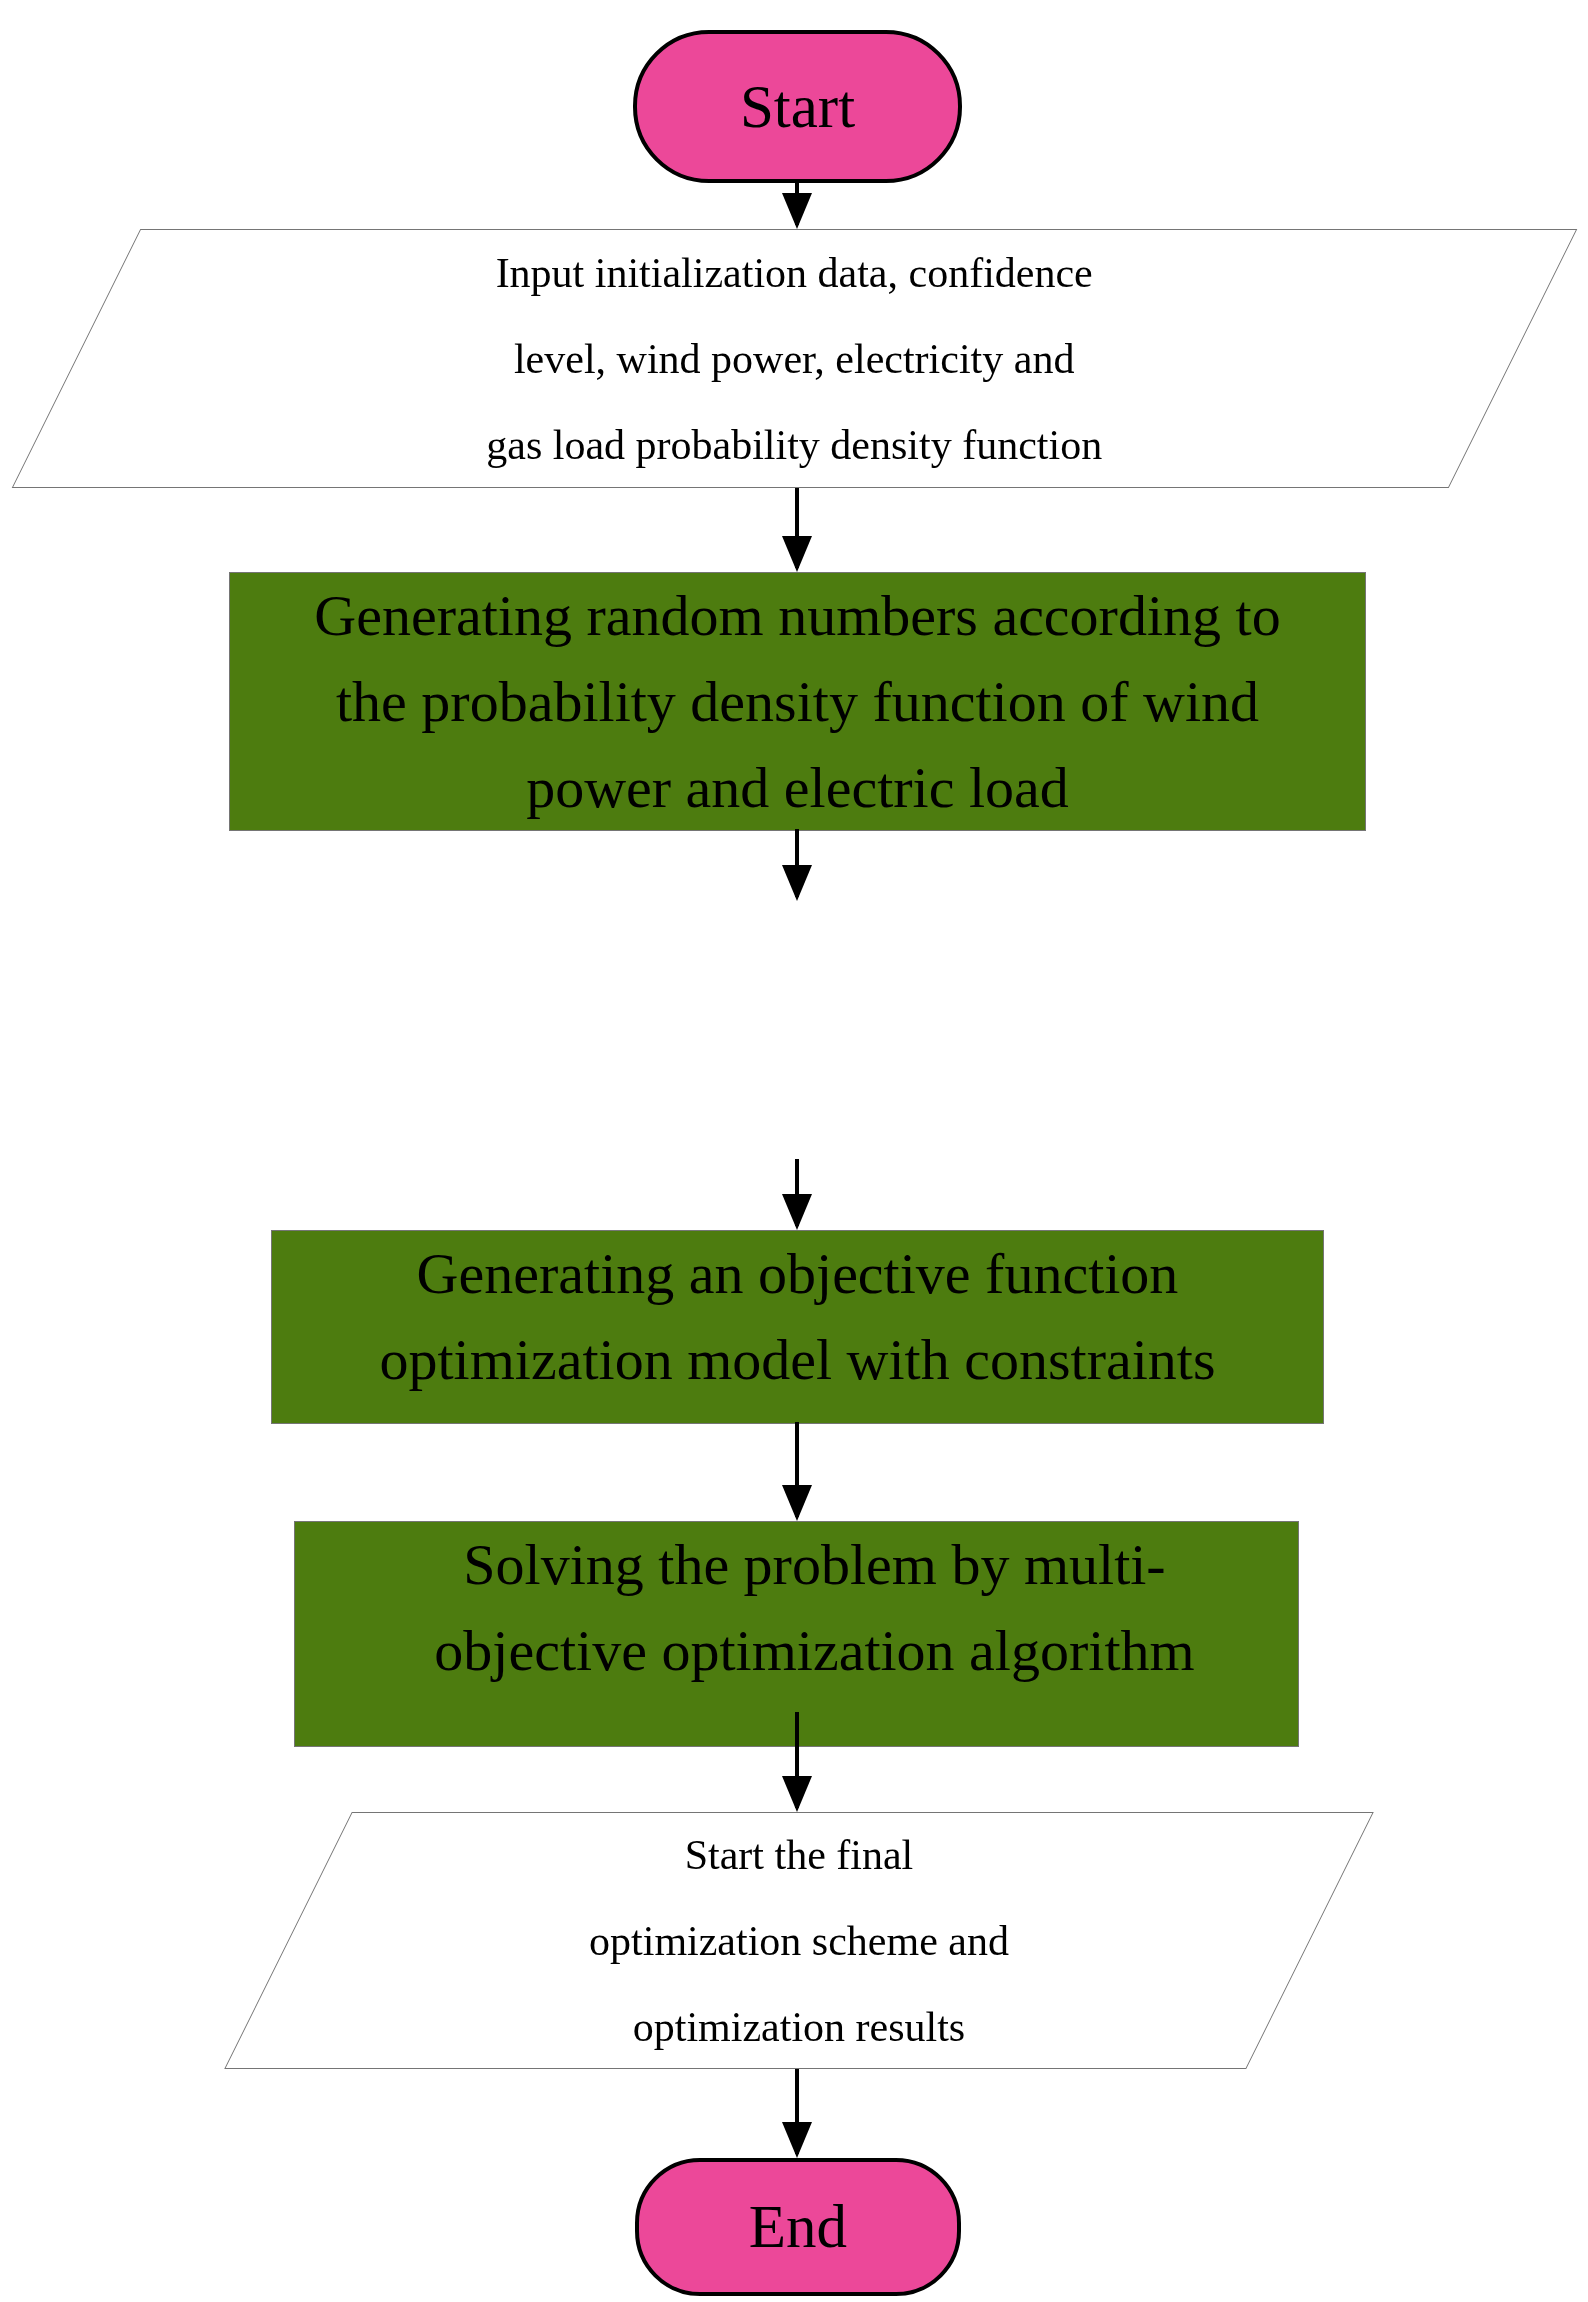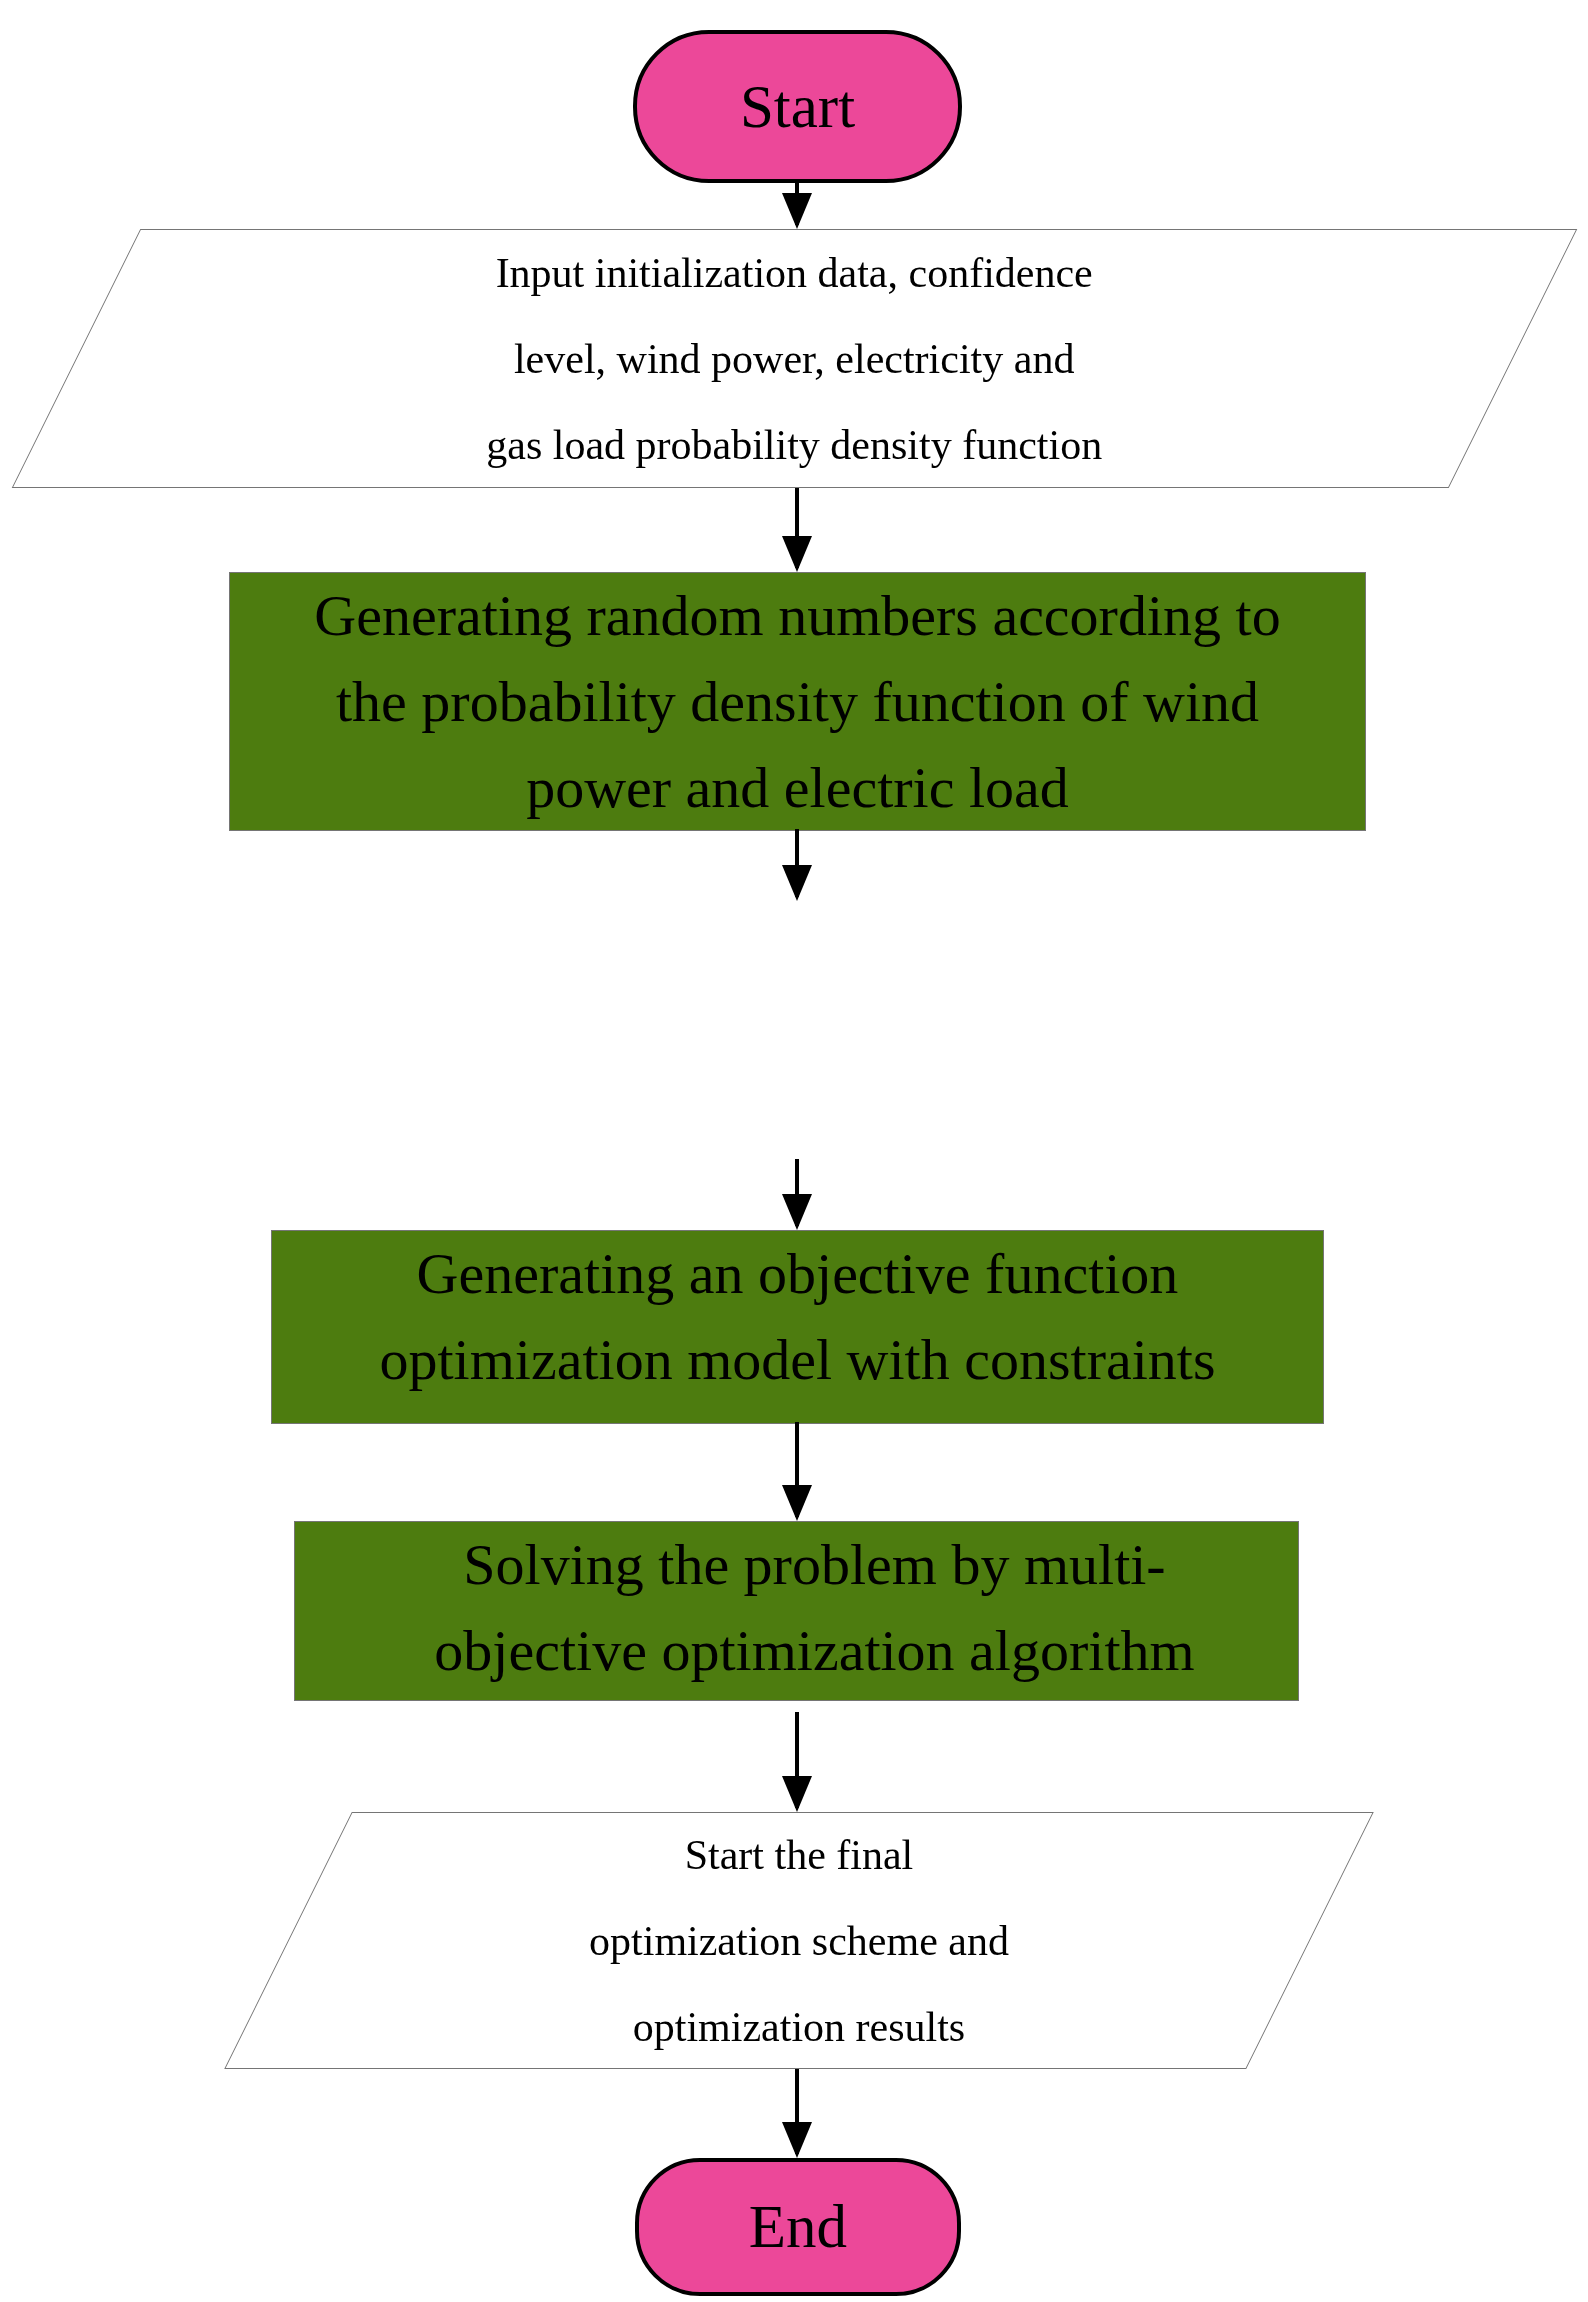--- a/index.html
+++ b/index.html
@@ -141,21 +141,21 @@
   <div class="process" style="left:271px; top:1230px; width:1053px; height:194px;">
     <span class="lbl">Generating an objective function
 optimization model with constraints</span>
   </div>
 
   <div class="arrow" style="left:797px; top:1424px; height:97px;">
     <i class="shaft"></i>
     <i class="head"></i>
   </div>
 
-  <div class="process" style="left:294px; top:1521px; width:1005px; height:180px;padding-left:36px;">
+  <div class="process" style="left:294px; top:1521px; width:1005px; height:226px;padding-left:36px;">
     <span class="lbl">Solving the problem by multi-
 objective optimization algorithm</span>
   </div>
 
   <div class="arrow" style="left:797px; top:1714px; height:98px;">
     <i class="shaft"></i>
     <i class="head"></i>
   </div>
 
   <div class="io" style="left:224px; top:1812px; width:1150px; height:257px;">

